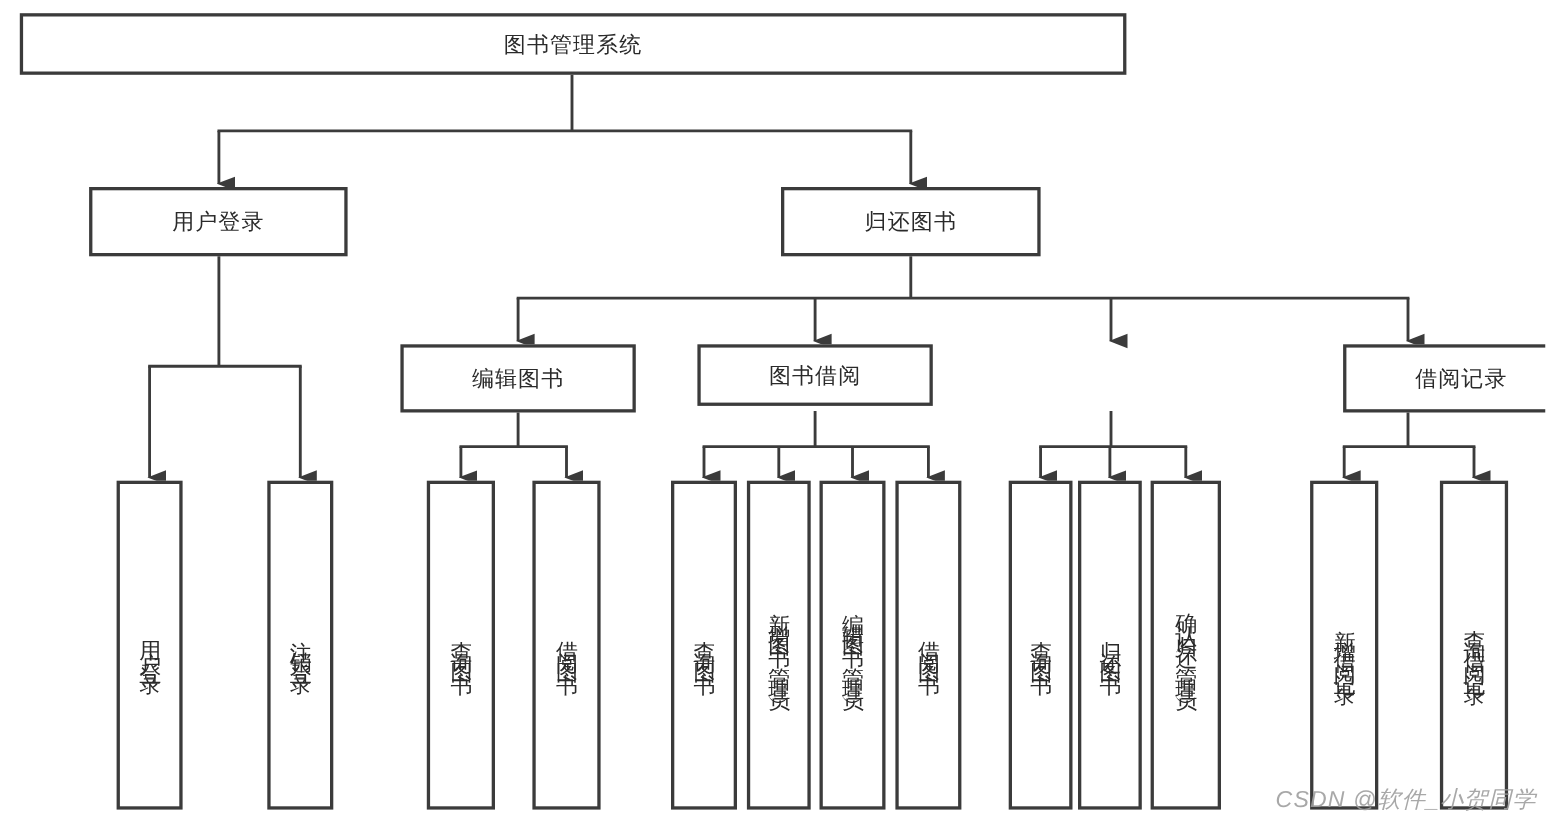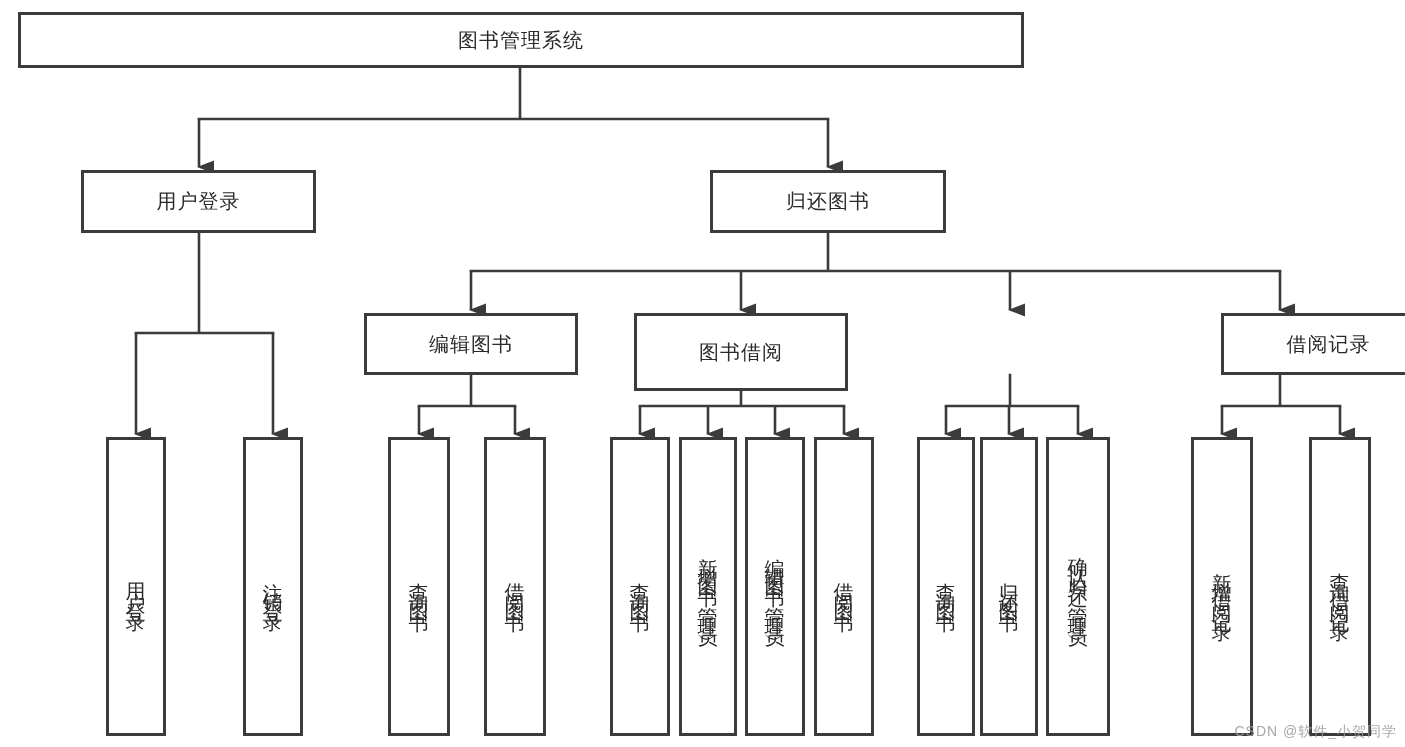--- a/index.html
+++ b/index.html
@@ -38,25 +38,26 @@
     text-orientation: mixed;
     font-size: 20px;
     letter-spacing: 10px;
     line-height: 1;
     white-space: nowrap;
   }
   .watermark {
     position: absolute;
     right: 8px;
     bottom: 6px;
-    font-size: 14px;
+    font-size: 21px;
     color: rgba(158,158,158,0.9);
     letter-spacing: 1px;
     z-index: 5;
     white-space: nowrap;
+    font-style: italic;
   }
 </style>
 </head>
 <body>
 
 <div class="stage">
 
   <svg class="wires" viewBox="0 0 1405 747" aria-hidden="true">
     <defs>
       <marker id="ah" markerUnits="userSpaceOnUse" markerWidth="14" markerHeight="17" refX="7" refY="15" orient="auto">
@@ -108,21 +109,21 @@
   <div class="node h" style="left:81px; top:170px; width:235px; height:63px;">
     <span>用户登录</span>
   </div>
   <div class="node h" style="left:710px; top:170px; width:236px; height:63px;">
     <span>归还图书</span>
   </div>
 
   <div class="node h" style="left:364px; top:313px; width:214px; height:62px;">
     <span>编辑图书</span>
   </div>
-  <div class="node h" style="left:634px; top:313px; width:214px; height:78px;">
+  <div class="node h" style="left:634px; top:313px; width:214px; height:56px;">
     <span>图书借阅</span>
   </div>
   <div class="node h" style="left:1173px; top:313px; width:215px; height:62px;margin-left:48px;">
     <span>借阅记录</span>
   </div>
 
   <div class="node v" style="left:106px; top:437px; width:60px; height:299px;">
     <span>用户登录</span>
   </div>
   <div class="node v" style="left:243px; top:437px; width:60px; height:299px;">

